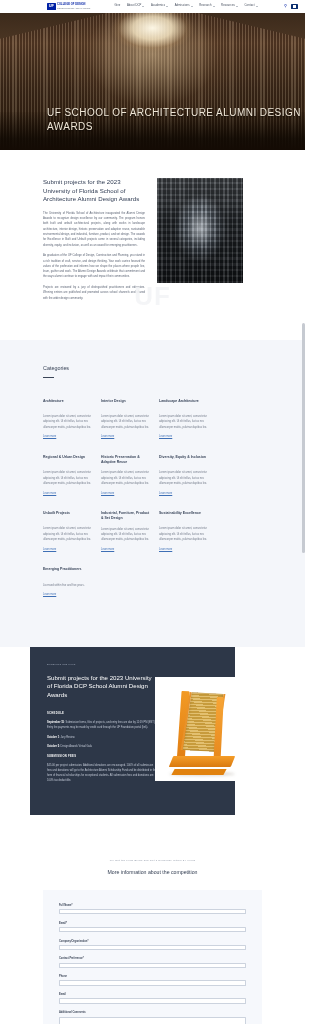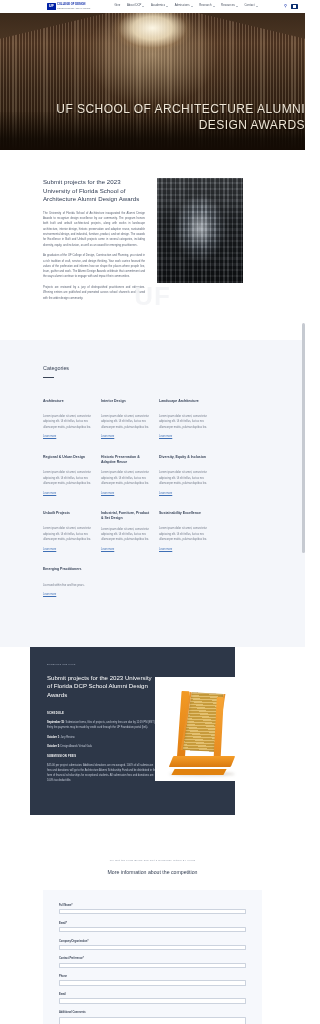--- a/index.html
+++ b/index.html
@@ -64,24 +64,23 @@
     background: linear-gradient(180deg, rgba(25,14,6,.10) 0%, rgba(16,9,3,.86) 70%, #140b04 100%);
   }
   .hero-wedge-l, .hero-wedge-r {
     position: absolute; top: 0; width: 112px; height: 27px;
     background: linear-gradient(180deg,#3c2a1b 0%,#4a3523 100%);
   }
   .hero-wedge-l { left: -5px; clip-path: polygon(0 0, 100% 0, 0 100%); }
   .hero-wedge-r { right: -5px; clip-path: polygon(100% 0, 0 0, 100% 100%); }
   .hero-copy { position: absolute; left: 47px; bottom: 17px; }
   .hero-title {
-    font-size: 12px; line-height: 1.34; font-weight: normal;
+    font-size: 10px; line-height: 1.34; font-weight: normal;
     color: #efe6d6; letter-spacing: .45px; text-transform: uppercase;
     text-shadow: 0 .6px 1.4px rgba(0,0,0,.6);
-    text-align: right;
   }
 
   
   .intro { background: #ffffff; padding: 28px 0 34px; position: relative; }
   .wrap { width: 219px; margin: 0 auto; }
   .intro-grid { display: flex; gap: 12px; }
   .intro-left { width: 102px; }
   .intro-h2 {
     font-size: 6.1px; line-height: 1.42; font-weight: normal;
     color: #2f3b52; letter-spacing: .05px; margin-bottom: 7px;

